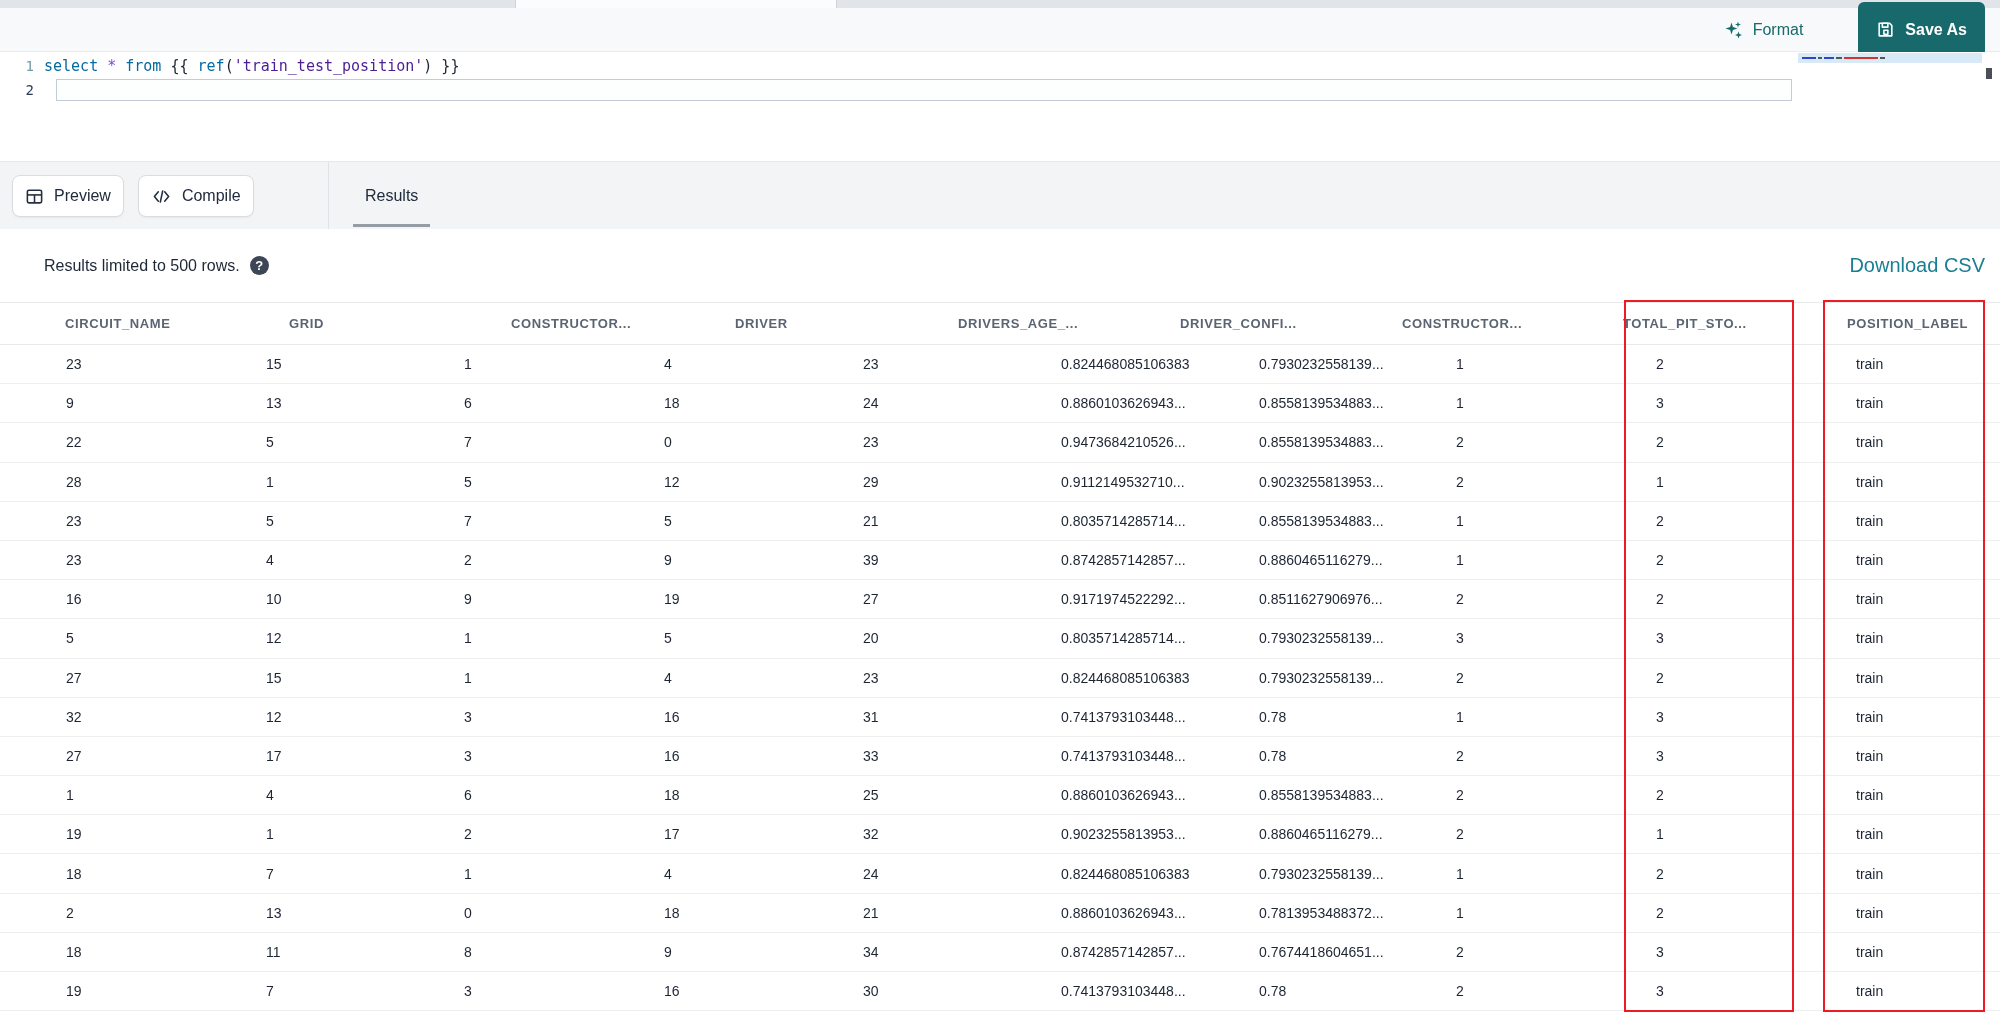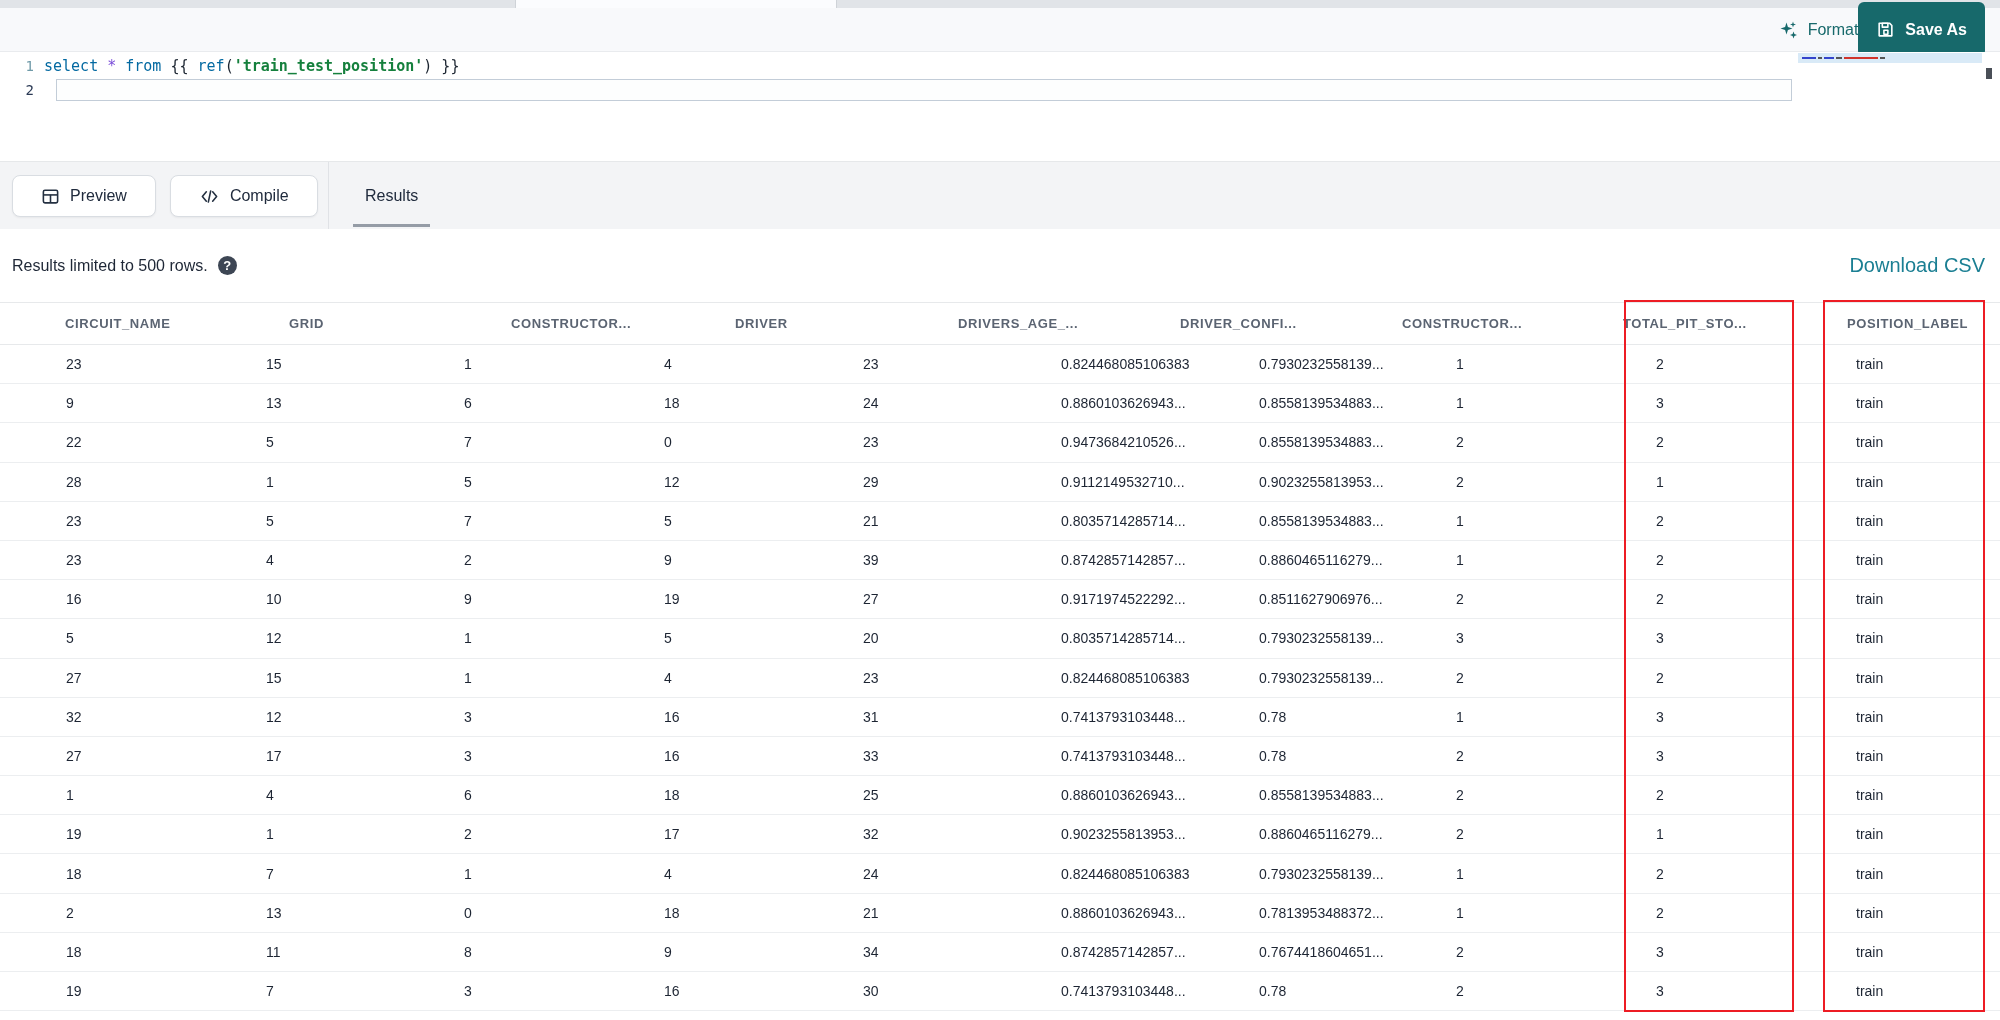--- a/index.html
+++ b/index.html
@@ -22,21 +22,21 @@
   .top-strip .active-tab {
     position:absolute; left:515px; width:322px; top:0; height:8px;
     background:#fbfcfe; border-left:1px solid #cfd3d8; border-right:1px solid #cfd3d8;
   }
 
   
   .editor-header {
     position:absolute; top:8px; left:0; right:0; height:44px;
     background:#f8f9fb; border-bottom:1px solid #e9ebee;
     display:flex; align-items:center; justify-content:flex-end;
-    padding-right:15px;
+    gap:55px; padding-right:15px;
   }
   .format-btn {
     display:flex; align-items:center; gap:9px;
     color:var(--teal); font-size:16px; cursor:pointer; background:none; border:none;
     font-family:inherit;
   }
   .saveas-btn {
     background:var(--teal); color:#fff; height:55px; border-radius:6px;
     padding:12px 18px; display:flex; align-items:center; gap:10px;
     font-size:16px; font-weight:600; border:none; cursor:pointer; font-family:inherit;
@@ -52,21 +52,21 @@
     font-family:"DejaVu Sans Mono", monospace; font-size:14px;
   }
   .gutter.n1 { color:#6f9aa8; }
   .gutter.n2 { color:#2b3a55; }
   .code-text {
     font-family:"DejaVu Sans Mono", monospace; font-size:15px; white-space:pre;
   }
   .c-kw { color:#0369a1; }
   .c-star { color:#7a4dd8; }
   .c-plain { color:#1b2430; }
-  .c-str { color:#15803d;font-weight:bold; }
+  .c-str { color:#4c1d95; }
   .active-line-box {
     position:absolute; left:56px; top:27px; width:1736px; height:22px;
     border:1px solid #c3cdd8; background:#fdfefe;
   }
   .minimap {
     position:absolute; left:1798px; top:1px; width:184px; height:58px; background:#fff;
   }
   .minimap .viewport { position:absolute; left:0; top:0; width:100%; height:10px; background:#d9eaf7; }
   .minimap .mini-code { position:absolute; left:4px; top:4px; height:2px; display:flex; gap:2px; }
   .mini-seg { height:2px; display:inline-block; }
@@ -74,41 +74,41 @@
   .scroll-mark { position:absolute; left:1986px; top:16px; width:6px; height:11px; background:#4a4f57; }
 
   
   .toolbar {
     position:absolute; top:161px; left:0; right:0; height:68px;
     background:#f3f4f6; border-top:1px solid #e6e8ea;
   }
   .toolbar .btn-group { position:absolute; left:12px; top:13px; display:flex; gap:14px; }
   .tool-btn {
     background:#fff; border:1px solid #d9dde2; border-radius:8px; height:42px;
-    padding:0 28px; display:flex; align-items:center; gap:10px;
+    padding:0 12px; display:flex; align-items:center; gap:10px;
     font-size:16px; color:#202b3d; font-weight:500; cursor:pointer; font-family:inherit;
     box-shadow:0 1px 2px rgba(0,0,0,0.05);
   }
   .toolbar .vdivider { position:absolute; left:328px; top:0; bottom:0; width:1px; background:#e0e2e6; }
   .tabs { position:absolute; left:345px; top:0; height:100%; display:flex; }
   .tab {
     padding:0 20px; display:flex; align-items:center; font-size:16px;
     color:#202b3d; position:relative; cursor:pointer;
   }
   .tab.active::after {
     content:""; position:absolute; left:8px; right:8px; bottom:2px; height:3px; background:#959ca6;
   }
 
   
   .results-bar {
     position:absolute; top:229px; left:0; right:0; height:73px; background:#fff;
     display:flex; align-items:center; justify-content:space-between;
     padding:0 15px 0 12px;
   }
-  .results-bar .left { display:flex; align-items:center; gap:10px; font-size:16px; color:#1e2736; }
+  .results-bar .left { display:flex; align-items:center; gap:10px; font-size:16px; color:#1e2736;margin-left:32px; }
   .help-icon {
     width:19px; height:19px; border-radius:50%; background:#3d4654; color:#fff;
     font-size:13px; font-weight:700; display:flex; align-items:center; justify-content:center;
     cursor:pointer;
   }
   .download-link { color:var(--link); font-size:20px; cursor:pointer; text-decoration:none; }
 
   
   .table-wrap { position:absolute; top:302px; left:0; right:0; bottom:0; }
   .thead {

